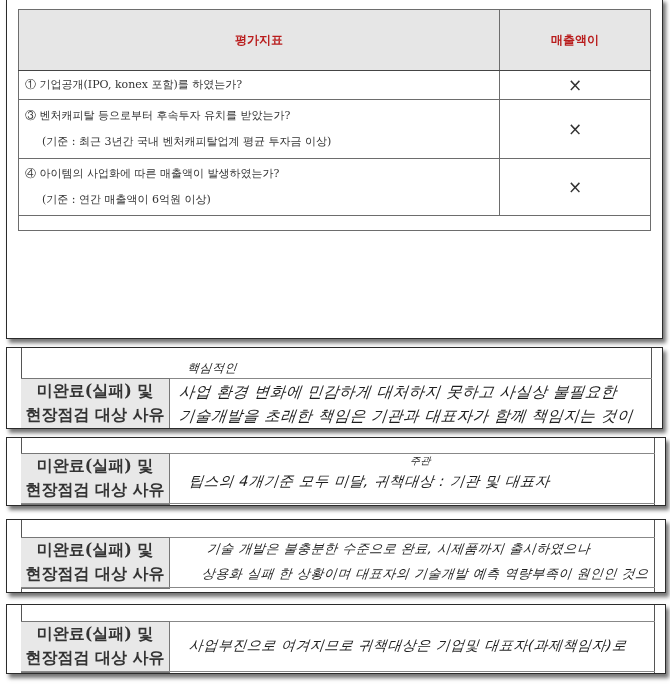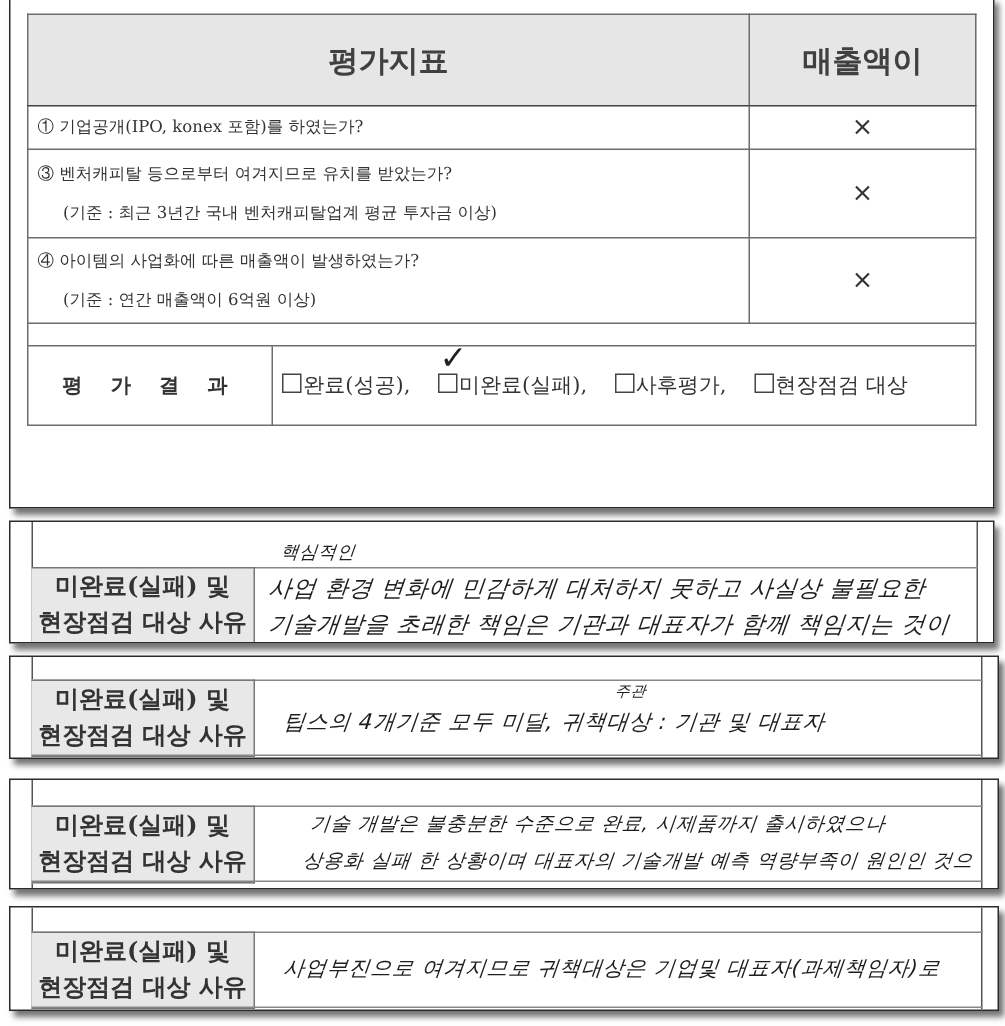--- a/index.html
+++ b/index.html
@@ -11,21 +11,21 @@
     position: absolute; background: #fff;
     border: 1.5px solid #2b2b2b;
     box-shadow: 3px 4px 4px rgba(0,0,0,0.55);
     overflow: hidden;
   }
   
   #main { left: 6px; top: -2px; width: 655px; height: 340px; border-top: none; }
   .tbl { position: absolute; left: 11px; top: 11px; width: 633px; border-collapse: collapse; }
   .tbl td, .tbl th { border: 1px solid #6d6d6d; padding: 0; }
   .hdr th {
-    background: #e6e6e6; height: 60px; font-weight: bold; font-size: 20px; color: #404040;
+    background: #e6e6e6; height: 60px; font-weight: bold; font-size: 12px; color: #b91c1c;
     border-bottom: 1.5px solid #444;
   }
   .q { font-size: 11px; line-height: 26px; padding-left: 6px !important; color: #333; }
   .mark { text-align: center; font-family: "DejaVu Sans", sans-serif; font-size: 17px; color: #333; }
   .r1 td { height: 28px; }
   .r2 td { height: 49px; }
   .r3 td { height: 58px; }
   .r4 td { height: 56px; }
   .spacer td { height: 14px; border-left: 1px solid #6d6d6d; border-right: 1px solid #6d6d6d; }
   .res td { height: 52px; }
@@ -69,44 +69,35 @@
       <th>매출액이</th>
     </tr>
     <tr class="r1">
       <td colspan="2" class="q">
         <div>① 기업공개(IPO, konex 포함)를 하였는가?</div>
       </td>
       <td class="mark">×</td>
     </tr>
     <tr class="r3">
       <td colspan="2" class="q">
-        <div>③ 벤처캐피탈 등으로부터 여겨지므로 유치를 받았는가?</div>
+        <div>③ 벤처캐피탈 등으로부터 후속투자 유치를 받았는가?</div>
         <div style="padding-left:17px">(기준 : 최근 3년간 국내 벤처캐피탈업계 평균 투자금 이상)</div>
       </td>
       <td class="mark">×</td>
     </tr>
     <tr class="r4">
       <td colspan="2" class="q">
         <div>④ 아이템의 사업화에 따른 매출액이 발생하였는가?</div>
         <div style="padding-left:17px">(기준 : 연간 매출액이 6억원 이상)</div>
       </td>
       <td class="mark">×</td>
     </tr>
     <tr class="spacer">
           <td colspan="3" style="border-top:1px solid #6d6d6d;border-bottom:1px solid #6d6d6d;"></td>
         </tr>
-    <tr class="res">
-      <td class="reslabel">평 가 결 과</td>
-      <td colspan="2" class="opts">
-        <span class="opt"><span class="cb"></span><span>완료(성공),</span></span>
-        <span class="opt"><span class="check">✓</span><span class="cb"></span><span>미완료(실패),</span></span>
-        <span class="opt"><span class="cb"></span><span>사후평가,</span></span>
-        <span class="opt" style="margin-right:0"><span class="cb"></span><span>현장점검 대상</span></span>
-      </td>
-    </tr>
   </tbody>
     </table>
 </div>
 
 <div class="panel crop" id="crop1">
   <div class="inner"></div>
   <div class="hline" style="top:30px"></div>
   <div class="lbl" style="top:30px;height:50px;border-bottom:none">
     <div>미완료(실패) 및</div>
     <div>현장점검 대상 사유</div>

